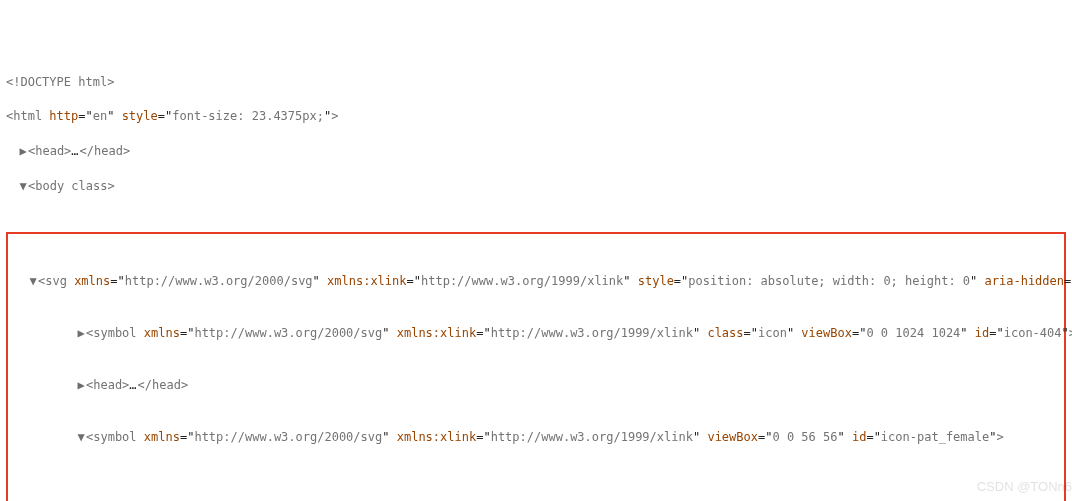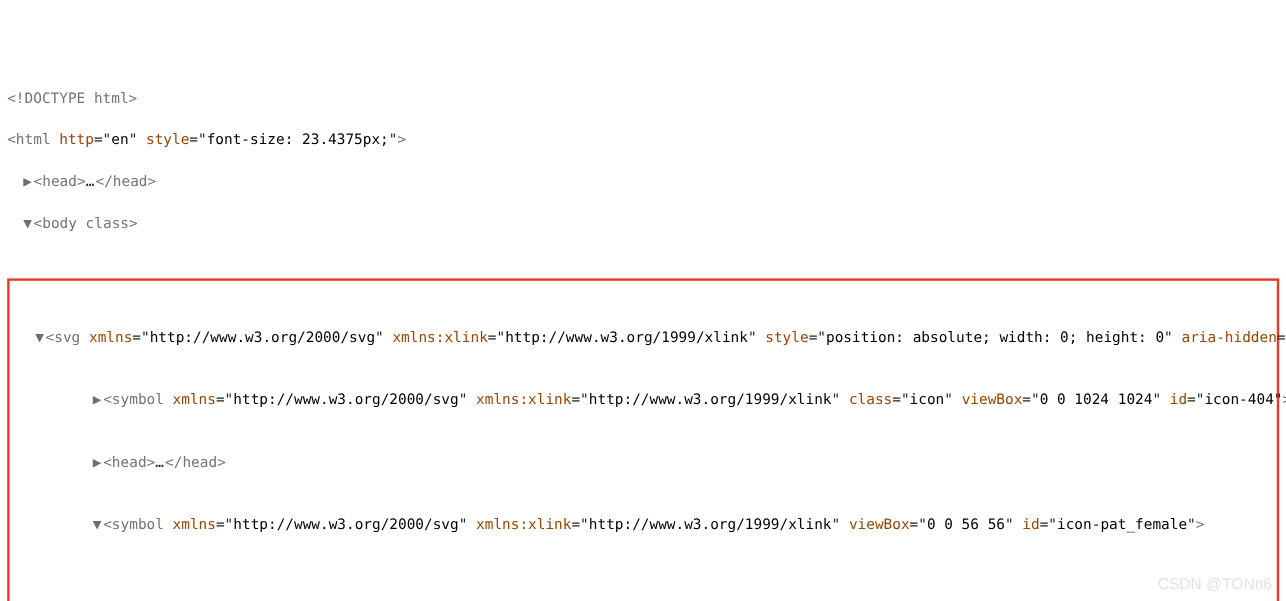--- a/index.html
+++ b/index.html
@@ -11,33 +11,33 @@
     background: #fff;
     line-height: 1.45;
     white-space: pre;
   }
   .line { padding-left: 6px; }
   .i1 { padding-left: 18px; }
   .i2 { padding-left: 30px; }
   .arrow { color:#6e6e6e; display:inline-block; width:10px; text-align:center; }
   .tag { color:#737373; }
   .attrname { color:#994500; }
-  .attrval { color:#000000; }
+  .attrval { color:#737373; }
   .equals { color:#222; }
   .ell { letter-spacing:1px; }
   .redbox {
     border: 2px solid #e53a24;
     margin: 2px 6px;
     padding: 4px 0 6px 0;
   }
   .redbox .i1 { padding-left: 20px; }
   .redbox .i2 { padding-left: 33px; margin-left: 35px; }
   .watermark {
     position: fixed;
-    right: 12px;
+    right: 0;
     bottom: 4px;
     color: rgba(0,0,0,0.12);
     font-family: sans-serif;
     font-size: 13px;
     pointer-events: none;
   }
 </style>
 </head>
 <body>
 

